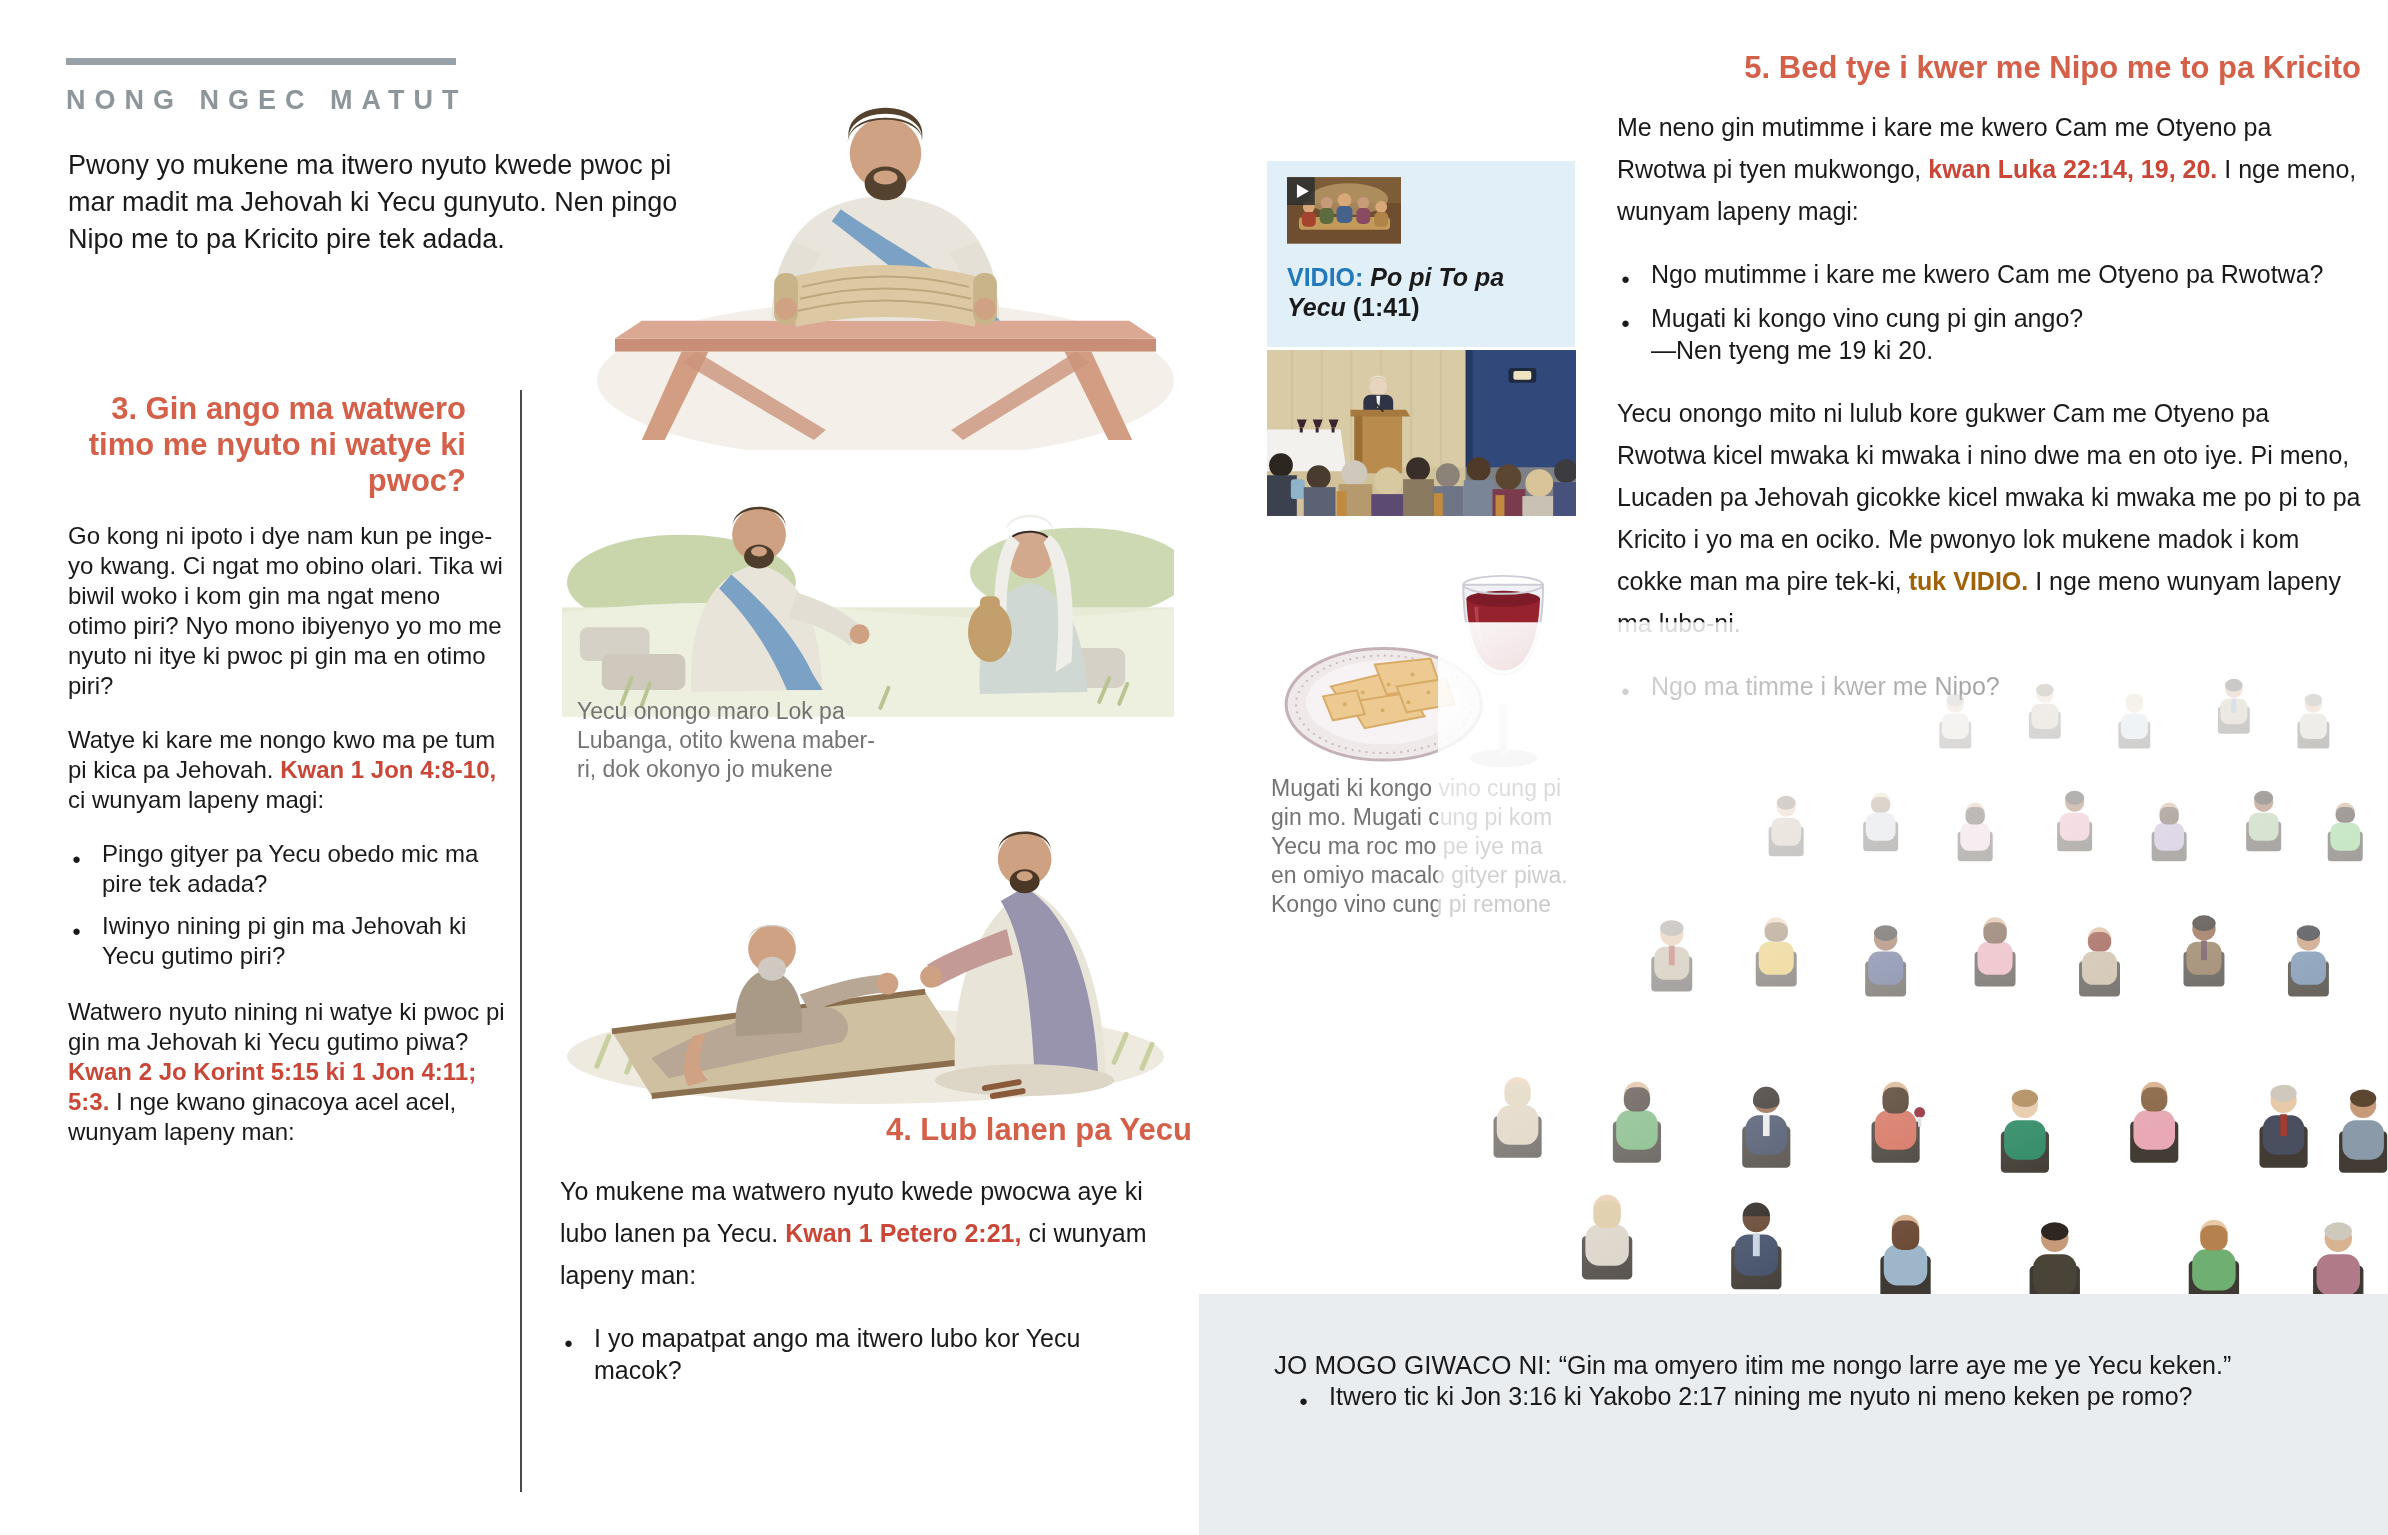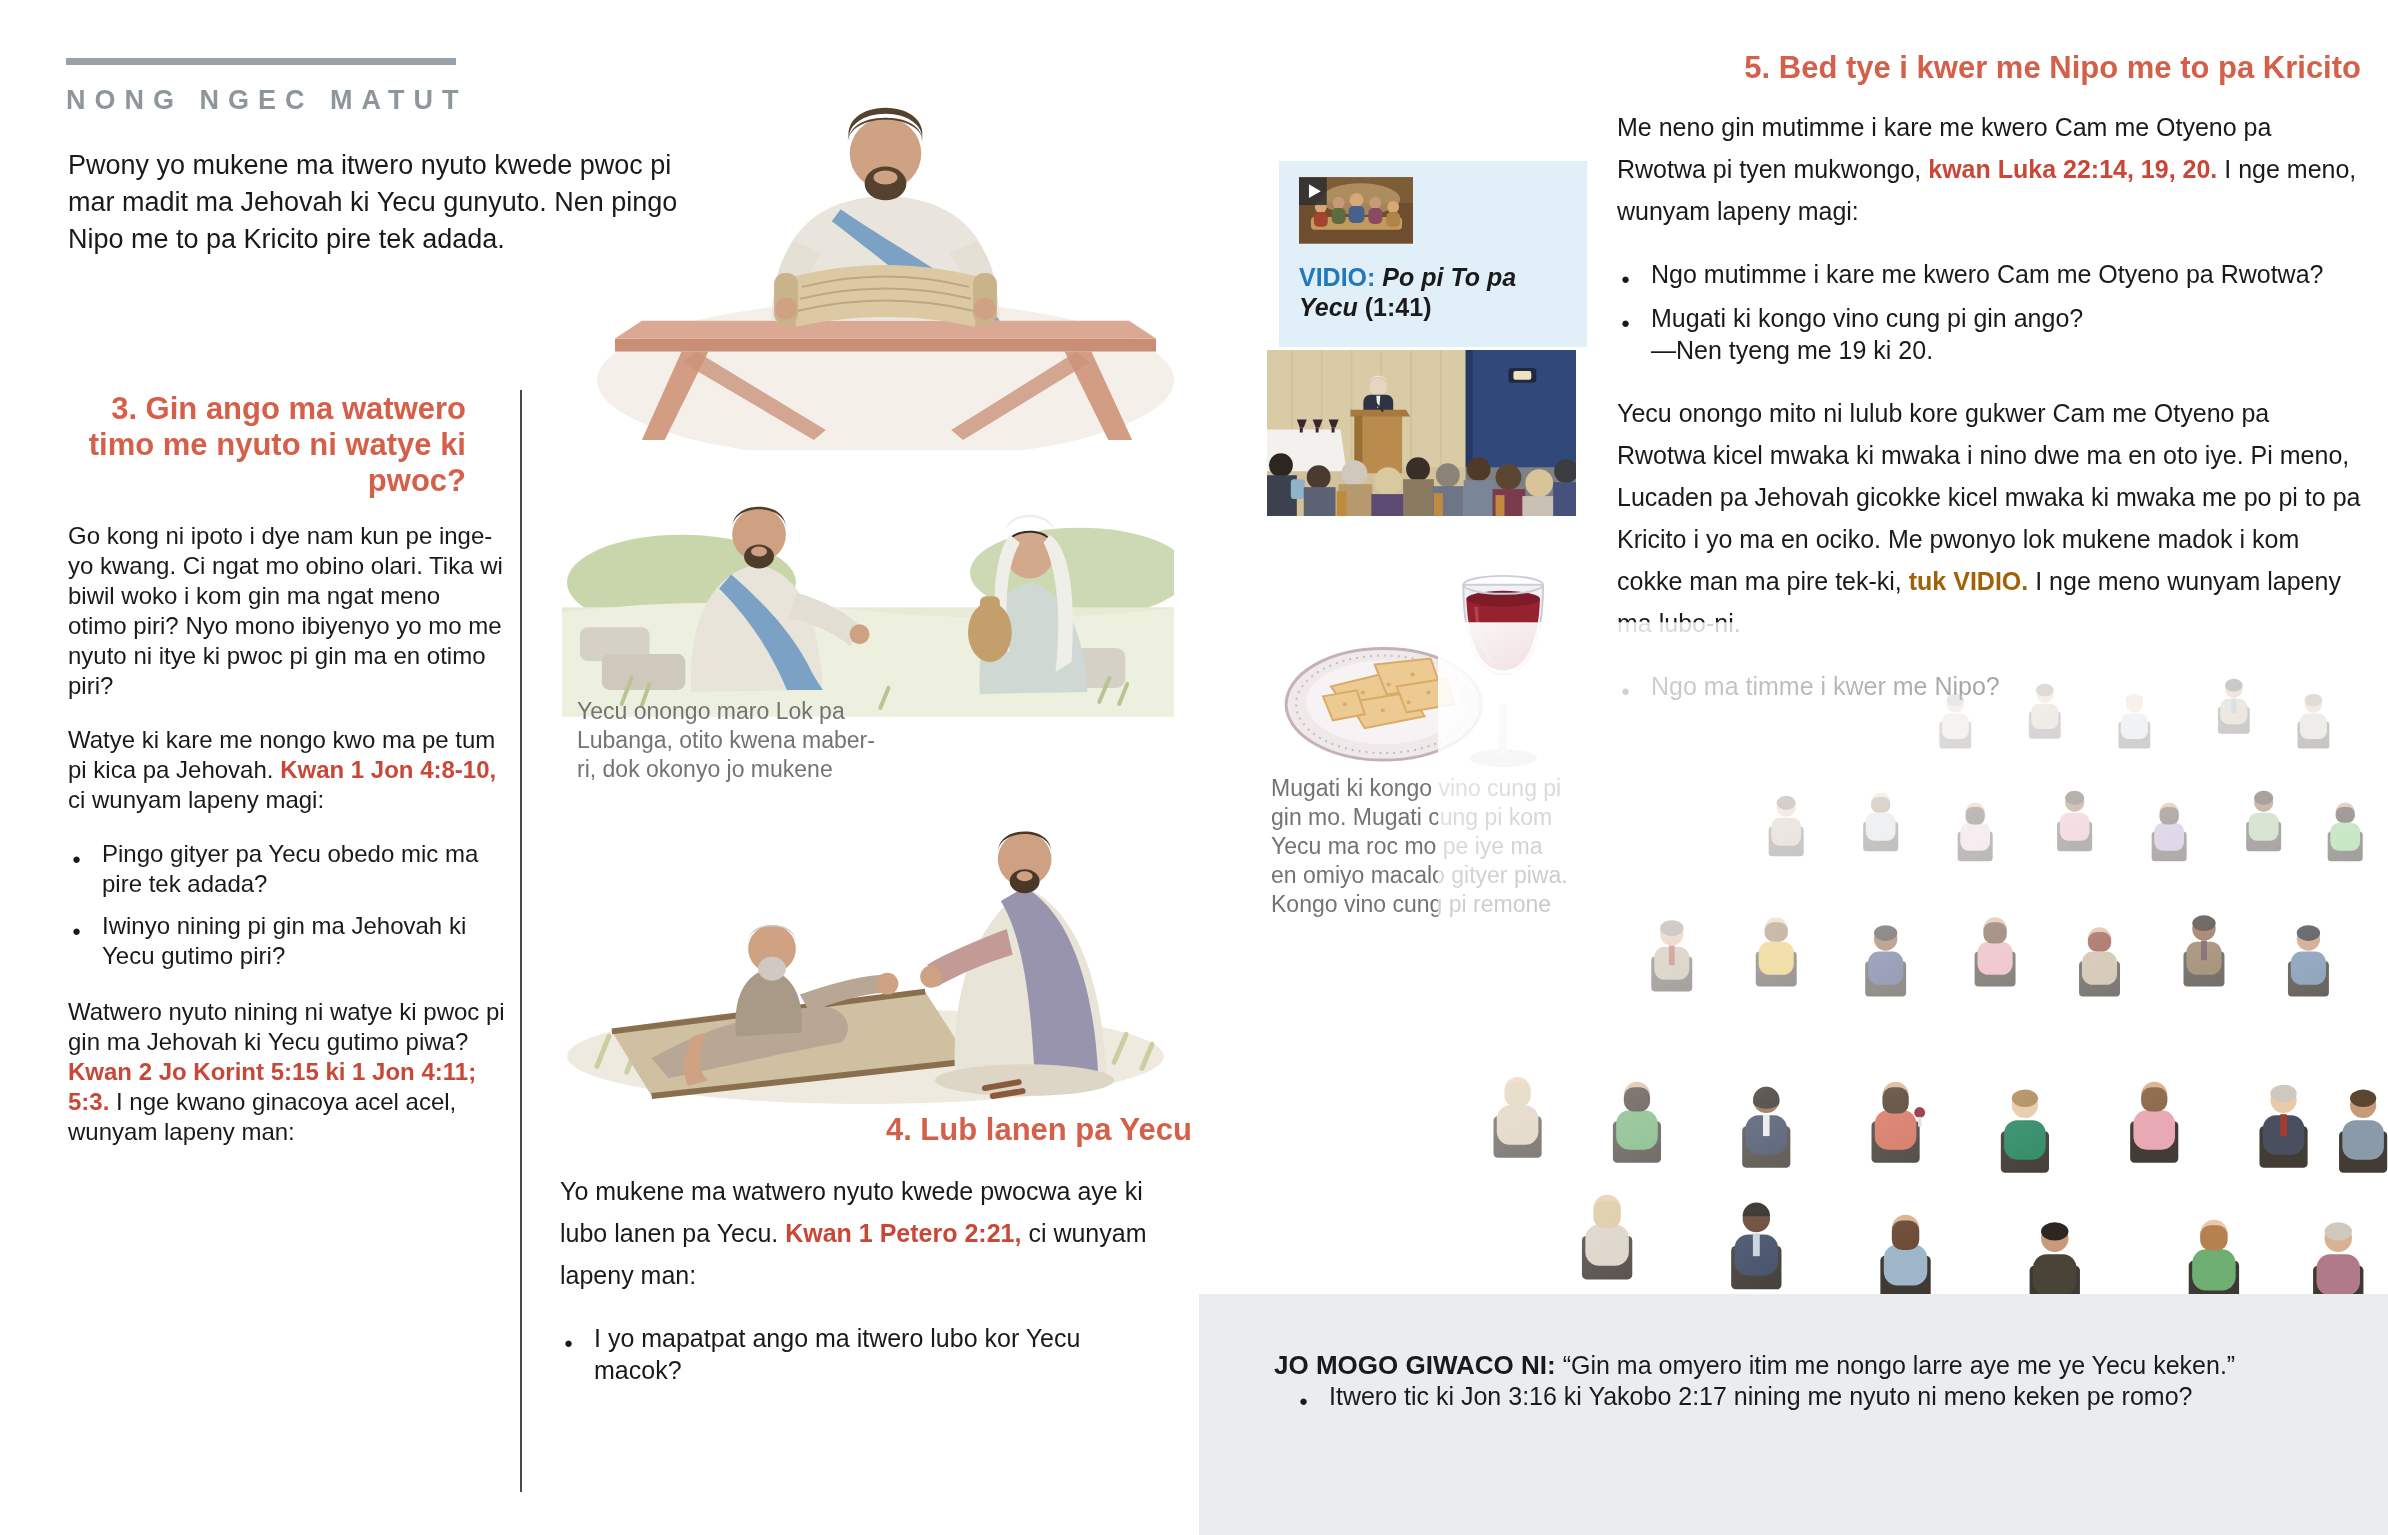--- a/index.html
+++ b/index.html
@@ -36,21 +36,21 @@
   
   .video-box{width:308px;height:186px;background:#e1eff9;}
   .video-thumb{position:absolute;left:20px;top:16px;width:114px;height:67px;cursor:pointer;}
   .vid-label{position:absolute;left:20px;top:101px;width:279px;font-size:25px;line-height:30px;font-weight:700;}
 
   .photo-frame{width:309px;height:166px;overflow:hidden;}
 
   
   .review-box{width:1189px;height:241px;background:#e9edf0;}
   .review-line{position:absolute;left:75px;top:30px;width:1075px;font-size:25px;line-height:32px;}
-  .review-h{font-weight:700;font-size:26px;}
+  .review-h{font-weight:400;font-size:26px;}
   .review-box ul.bullets{position:absolute;left:96px;top:86px;width:1035px;}
   .review-box ul.bullets li{font-size:25px;line-height:32px;}
 </style>
 </head>
 <body>
 
 <div class="page">
 
   <div class="abs" style="left:66px;top:58px;">
     <div class="kicker-bar"></div>
@@ -163,21 +163,21 @@
   </svg>
 
   <section class="abs col-mid" style="left:560px;top:1112px;width:632px;">
     <h3 class="sec-h">4. Lub lanen pa Yecu</h3>
     <p class="body-r"><span>Yo mukene ma watwero nyuto kwede pwocwa aye ki lubo lanen pa Yecu. </span><span class="seg-ref">Kwan 1 Petero 2:21,</span><span> ci wunyam lapeny man:</span></p>
     <ul class="bullets" style="width:577px;">
       <li>I yo mapatpat ango ma itwero lubo kor Yecu macok?</li>
     </ul>
   </section>
 
-  <div class="abs video-box" style="left:1267px;top:161px;margin-left:12px;">
+  <div class="abs video-box" style="left:1267px;top:161px;">
     <div class="video-thumb">
       <svg width="114" height="67" viewBox="0 0 115 67">
         <rect width="115" height="67" fill="#6e4e2e"></rect>
         <rect y="0" width="115" height="26" fill="#7d5c38"></rect>
         <ellipse cx="62" cy="22" rx="40" ry="16" fill="#e8c98f" opacity="0.45"></ellipse>
         <rect x="12" y="40" width="92" height="13" rx="4" fill="#c29a5c"></rect>
         <g>
           <circle cx="22" cy="30" r="6" fill="#d9a878"></circle>
             <rect x="15" y="35" width="14" height="15" rx="5" fill="#a4442e"></rect>
           <circle cx="40" cy="26" r="6" fill="#c79b7a"></circle>

